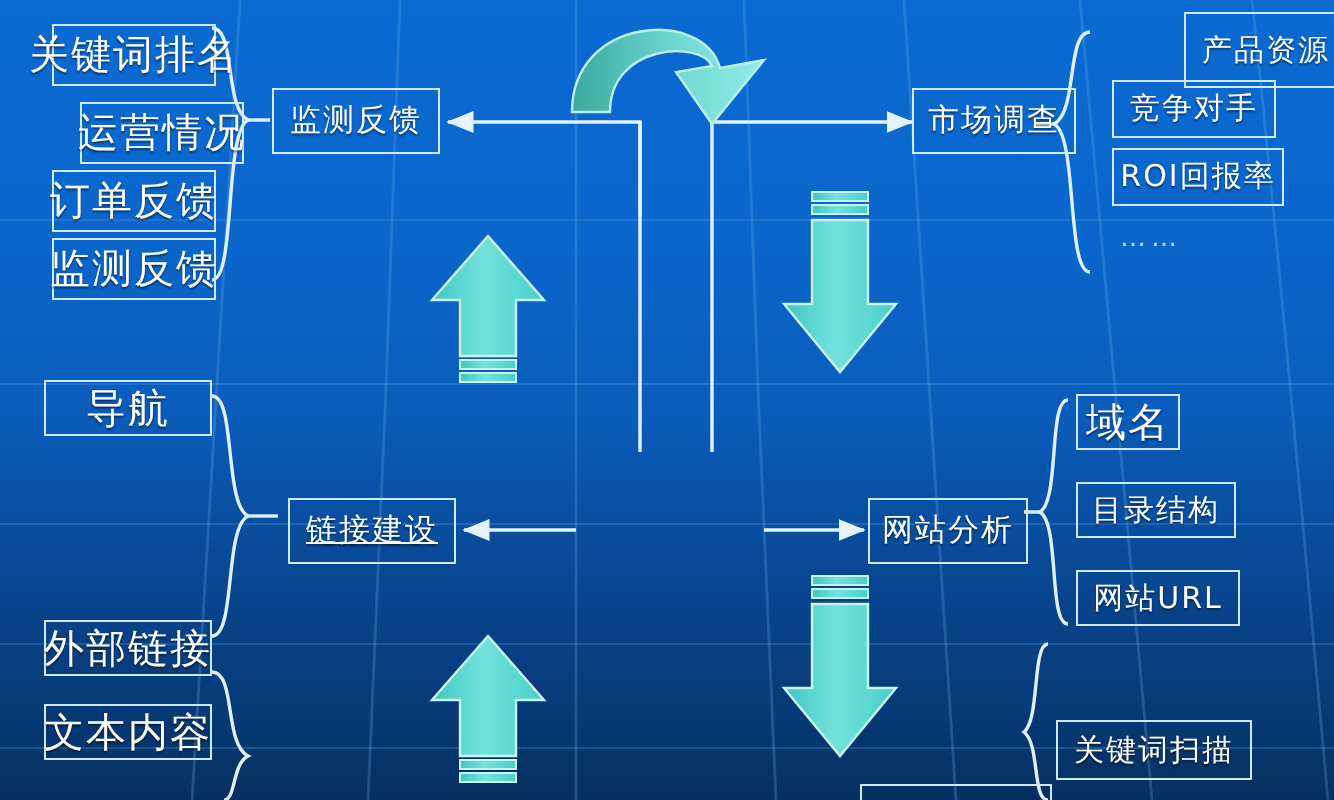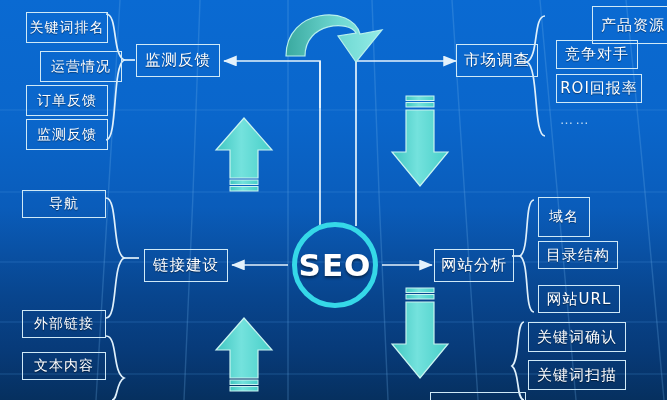--- a/index.html
+++ b/index.html
@@ -8,21 +8,21 @@
     font-family:"DejaVu Sans","Liberation Sans",sans-serif;
     background:linear-gradient(to bottom,#0a6ad2 0%,#0a66cb 30%,#0a5cba 52%,#08458e 74%,#073a78 88%,#06305f 100%);
   }
   #bg-grid{position:absolute;inset:0;pointer-events:none;}
   .box{
     position:absolute;border:1.6px solid #cfe9f7;background:transparent;
     color:#ffffff;display:flex;align-items:center;justify-content:center;
     letter-spacing:1px;white-space:nowrap;text-shadow:0 1px 1px rgba(0,0,0,.45);
     box-sizing:border-box;
   }
-  .box.sm{font-size:14px;text-align:right;}
+  .box.sm{font-size:20px;text-align:right;}
   .box.md{font-size:15px;}
   .box.lg{font-size:15.5px;}
   #seo-circle{
     position:absolute;left:292px;top:222px;width:86px;height:86px;border-radius:50%;
     border:5px solid #35d8e8;box-sizing:border-box;
     display:flex;align-items:center;justify-content:center;
     color:#fff;font-weight:bold;font-size:31px;letter-spacing:1px;
     text-shadow:0 2px 3px rgba(0,0,0,.5);
   }
   .dots{
@@ -137,34 +137,30 @@
 
   <div class="box lg" style="left:136px;top:44px;width:84px;height:33px;">监测反馈</div>
 
   <div class="box lg" style="left:456px;top:44px;width:82px;height:33px;">市场调查</div>
 
   <div class="box md" style="left:556px;top:6px;width:82px;height:38px;margin-left:36px;">产品资源</div>
   <div class="box md" style="left:556px;top:40px;width:82px;height:29px;">竞争对手</div>
   <div class="box md" style="left:556px;top:74px;width:86px;height:29px;">ROI回报率</div>
   <div class="dots" style="left:560px;top:112px;">……</div>
 
-  <div id="seo-circle">
-    <span>SEO</span>
-  </div>
 
   <div class="box sm" style="left:22px;top:190px;width:84px;height:28px;">导航</div>
   <div class="box sm" style="left:22px;top:310px;width:84px;height:28px;">外部链接</div>
   <div class="box sm" style="left:22px;top:352px;width:84px;height:28px;">文本内容</div>
 
-  <div class="box lg" style="left:144px;top:249px;width:84px;height:33px;">链接建设</div>
+  <div class="box lg" style="left:144px;top:249px;width:84px;height:33px;text-decoration:underline;">链接建设</div>
 
   <div class="box lg" style="left:434px;top:249px;width:80px;height:33px;">网站分析</div>
 
-  <div class="box sm" style="left:538px;top:197px;width:52px;height:40px;">域名</div>
+  <div class="box sm" style="left:538px;top:197px;width:52px;height:28px;">域名</div>
   <div class="box md" style="left:538px;top:241px;width:80px;height:28px;">目录结构</div>
   <div class="box md" style="left:538px;top:285px;width:82px;height:28px;">网站URL</div>
 
-  <div class="box md" style="left:528px;top:322px;width:98px;height:30px;">关键词确认</div>
   <div class="box md" style="left:528px;top:360px;width:98px;height:30px;">关键词扫描</div>
 
   <div class="box md" style="left:430px;top:392px;width:96px;height:30px;"></div>
 
 </div>
 
 </body></html>

